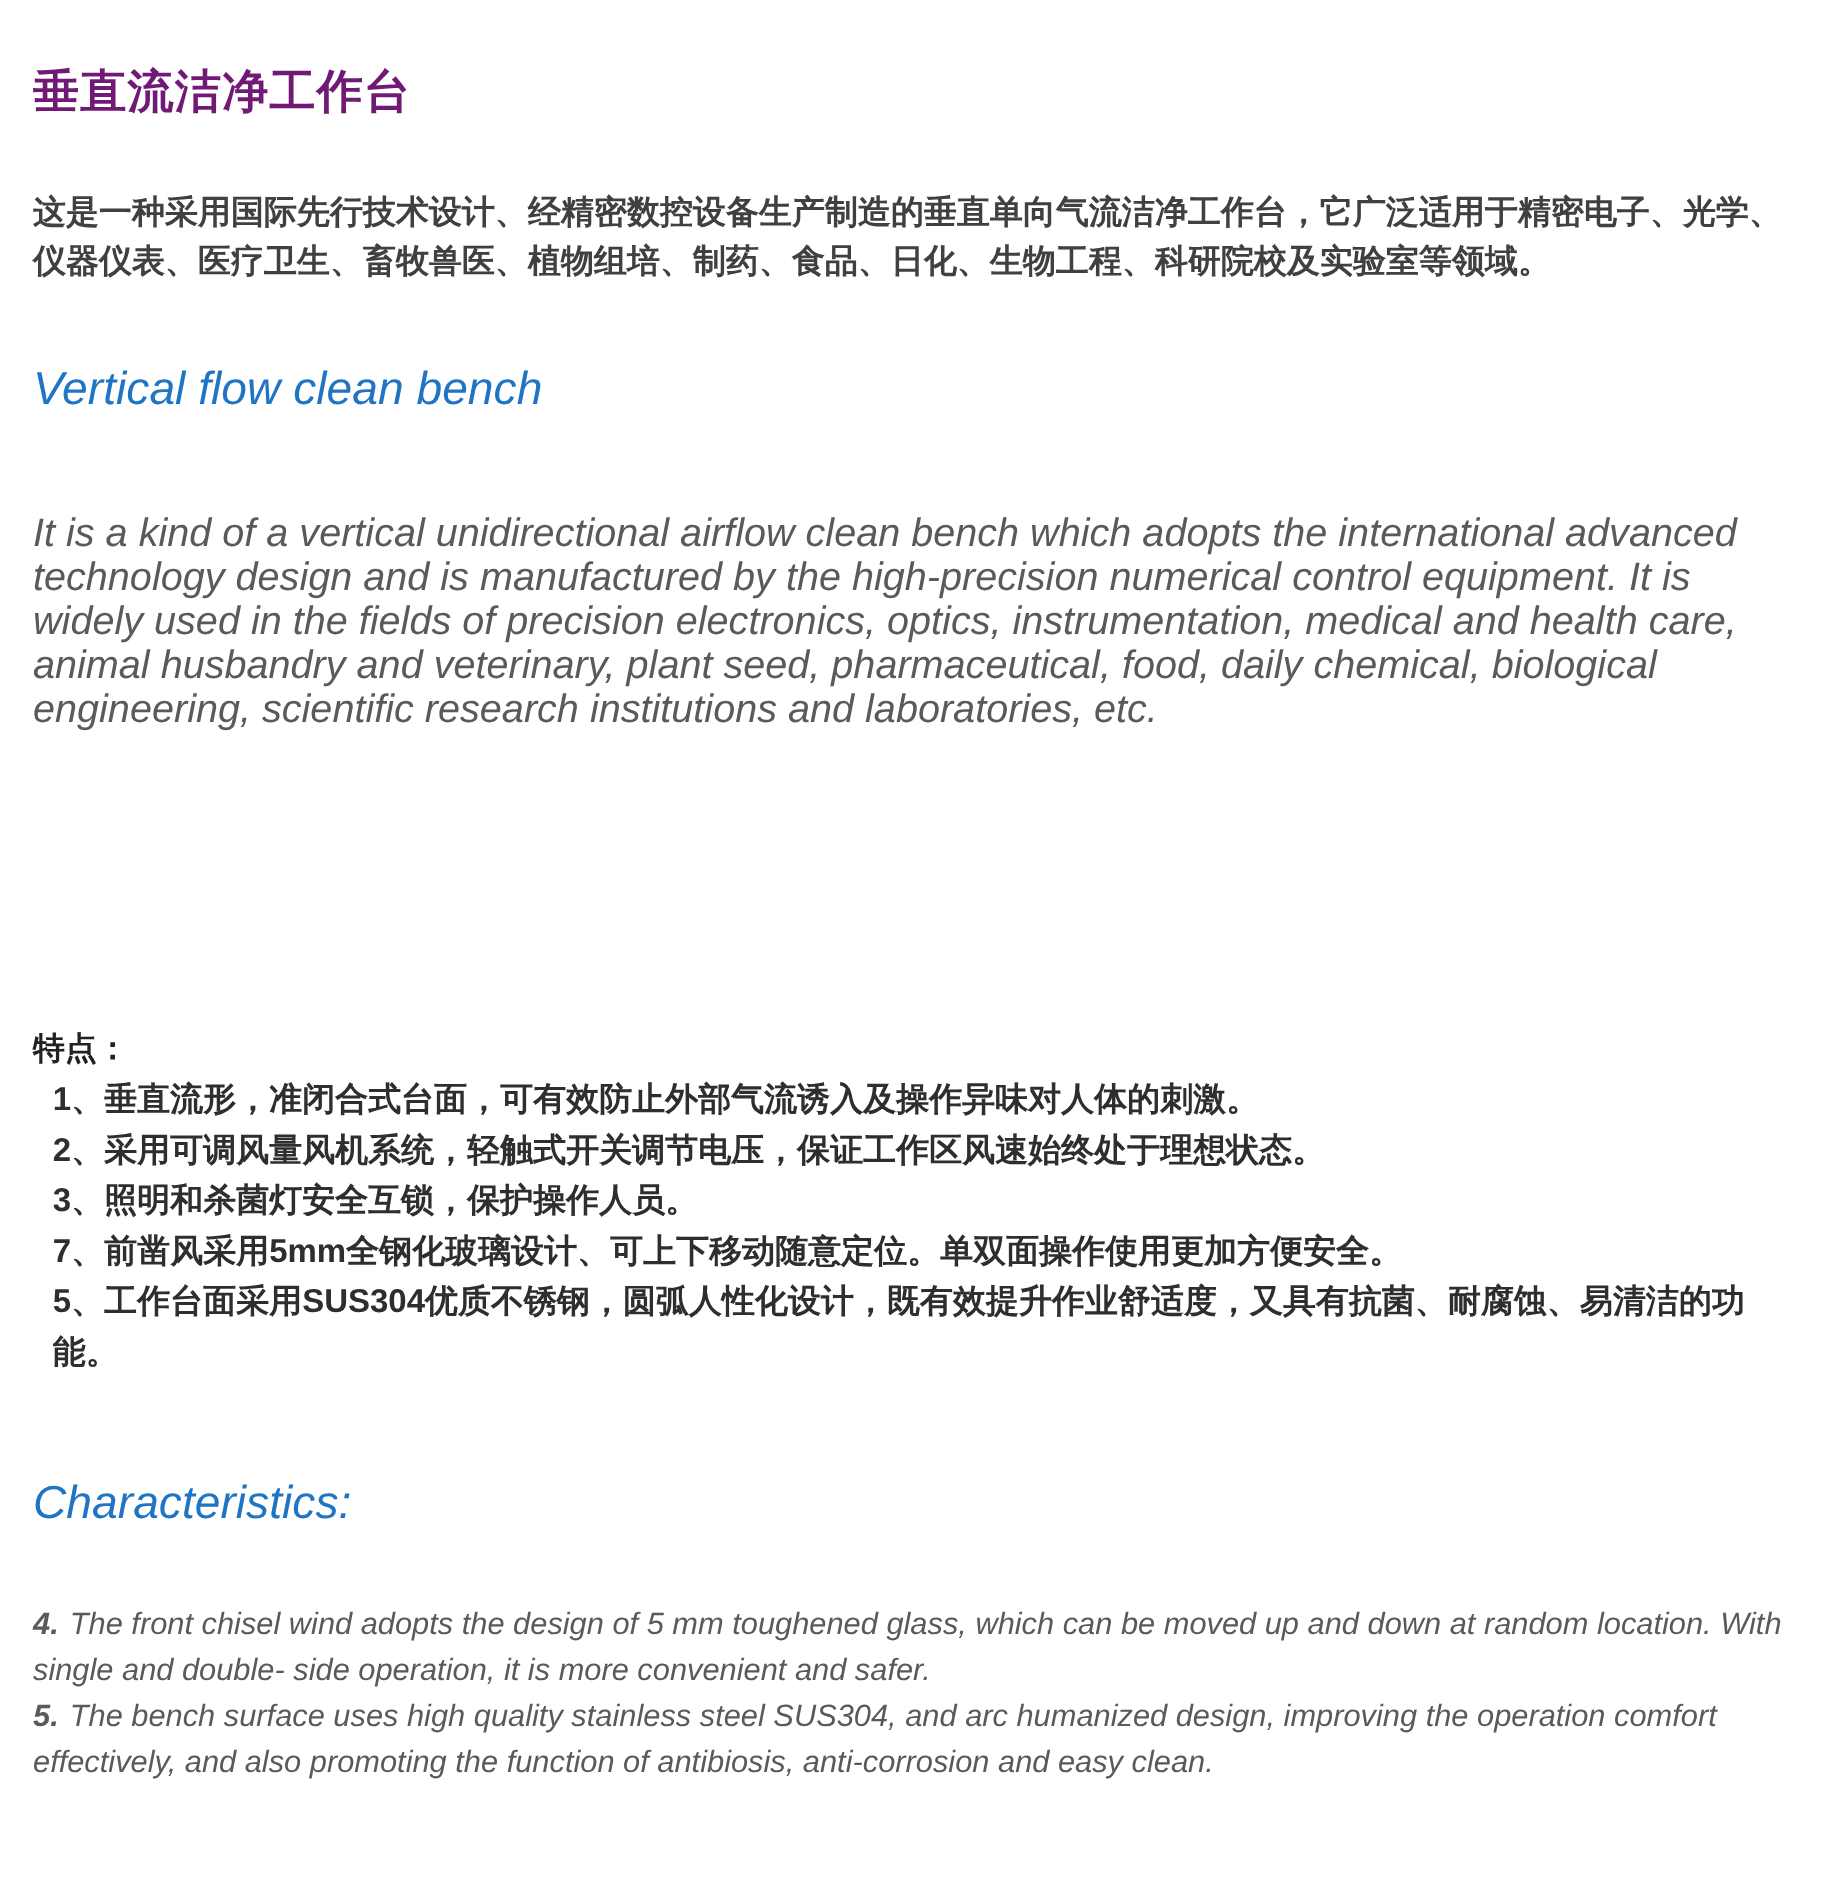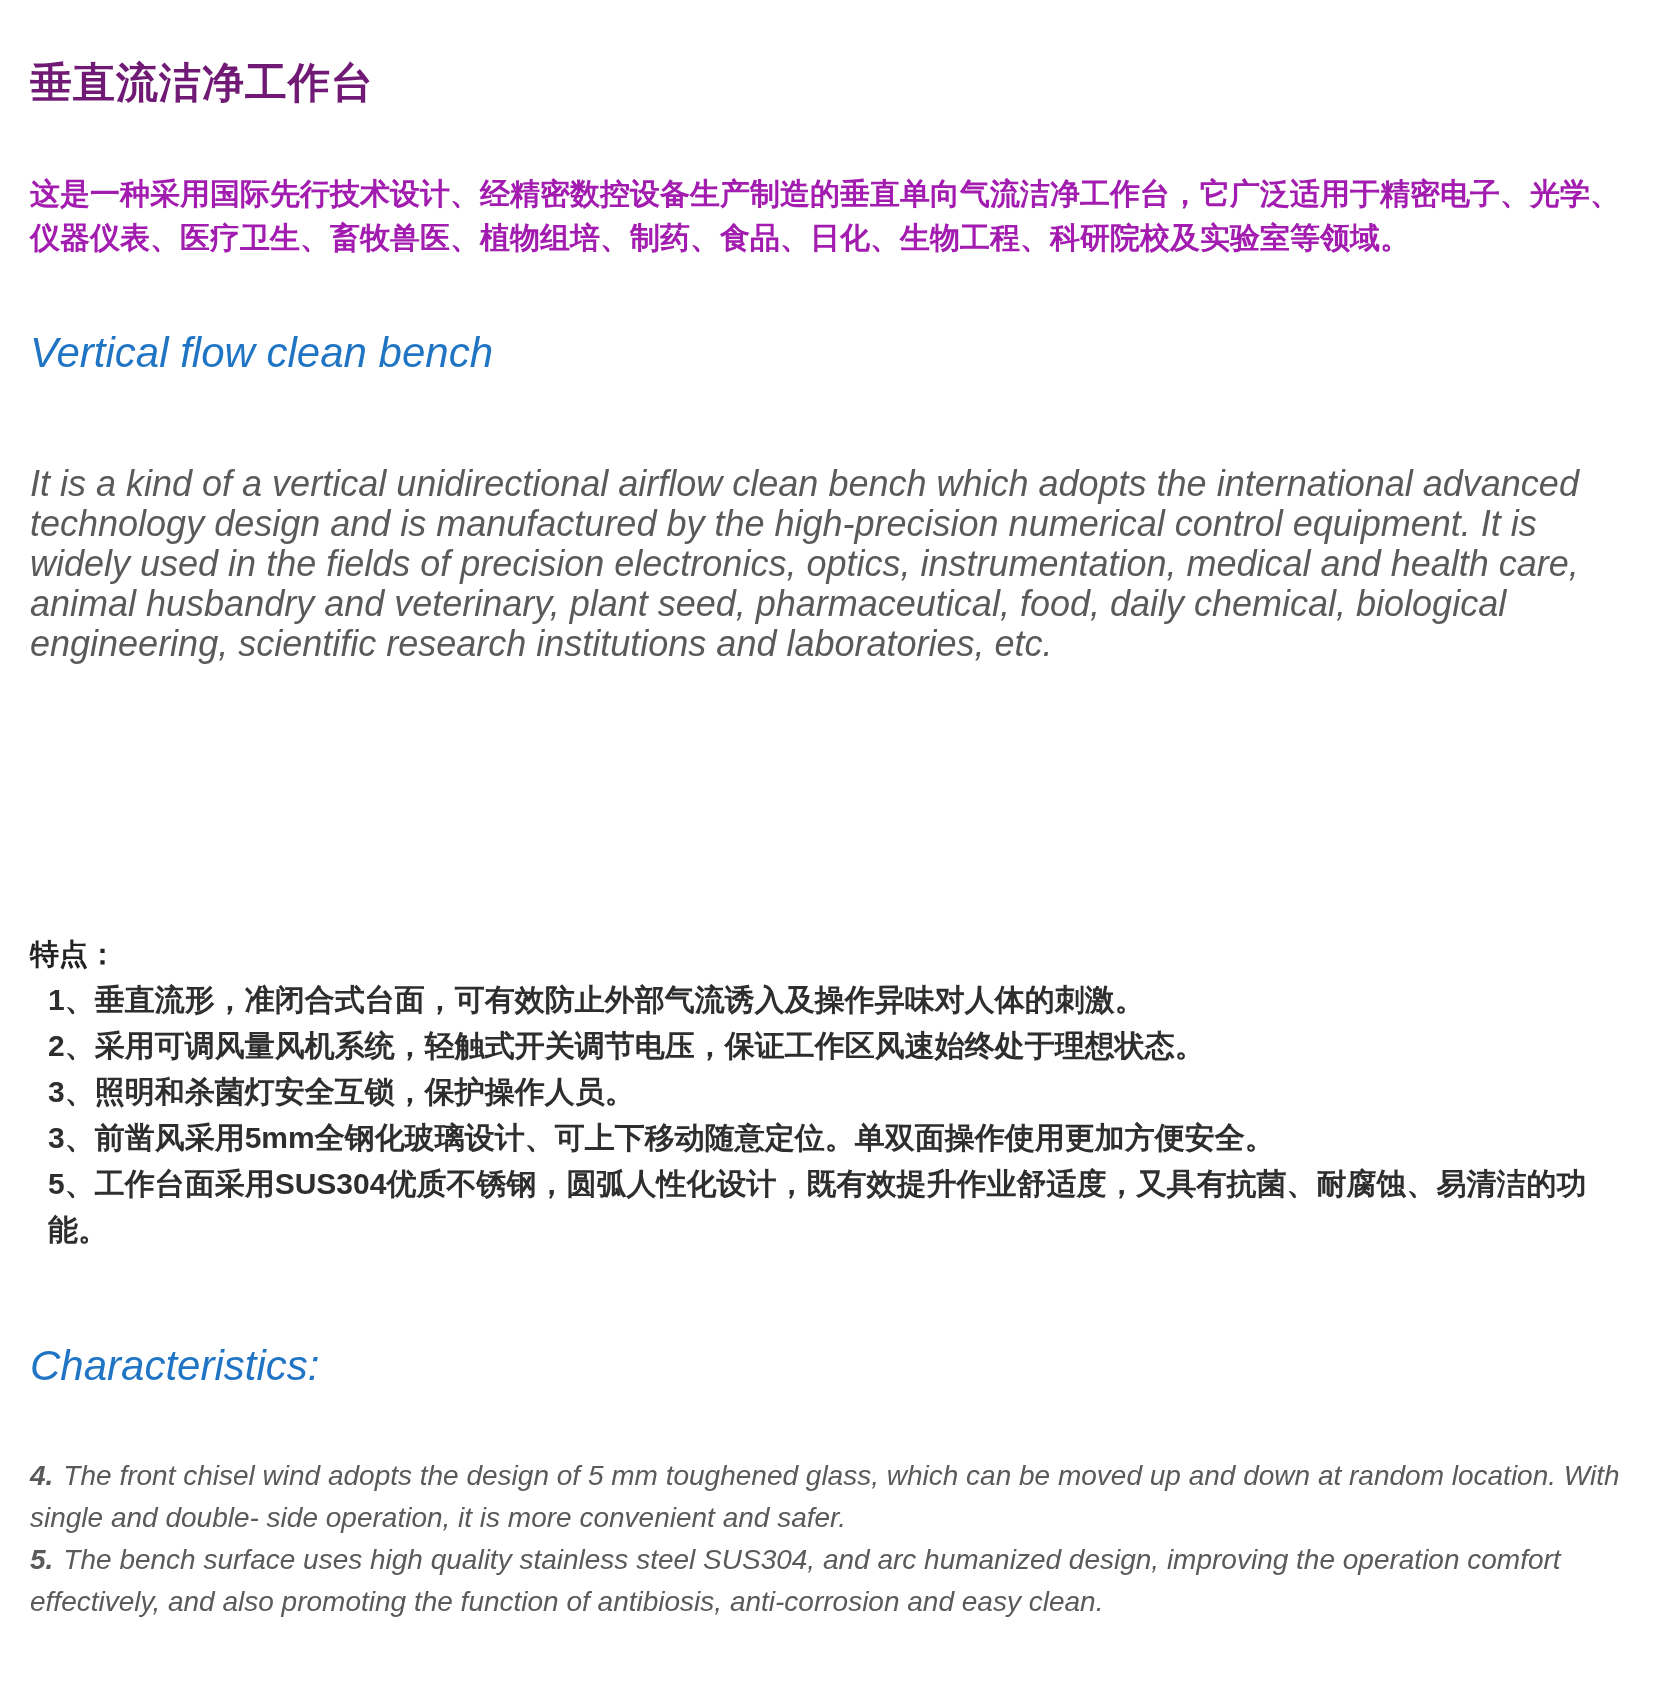--- a/index.html
+++ b/index.html
@@ -19,21 +19,21 @@
   .zh-title {
     color: #701a75;
     font-size: 42px;
     font-weight: 700;
     line-height: 48px;
     letter-spacing: 1px;
     margin-top: 44px;
   }
   .zh-intro {
     margin-top: 65px;
-    color: #a21caf;
+    color: #404040;
     font-size: 30px;
     line-height: 44px;
     max-width: 1610px;
     font-weight: 600;
   }
   .en-heading {
     margin-top: 69px;
     color: #1f74c4;
     font-size: 42px;
     font-style: italic;
@@ -99,21 +99,21 @@
   <h2 class="en-heading">Vertical flow clean bench</h2>
 
   <p class="en-intro">It is a kind of a vertical unidirectional airflow clean bench which adopts the international advanced technology design and is manufactured by the high-precision numerical control equipment. It is widely used in the fields of precision electronics, optics, instrumentation, medical and health care, animal husbandry and veterinary, plant seed, pharmaceutical, food, daily chemical, biological engineering, scientific research institutions and laboratories, etc.</p>
 
   <div class="features-label">特点：</div>
 
   <ul class="features-list">
     <li>1、垂直流形，准闭合式台面，可有效防止外部气流诱入及操作异味对人体的刺激。</li>
     <li>2、采用可调风量风机系统，轻触式开关调节电压，保证工作区风速始终处于理想状态。</li>
     <li>3、照明和杀菌灯安全互锁，保护操作人员。</li>
-    <li>3、前凿风采用5mm全钢化玻璃设计、可上下移动随意定位。单双面操作使用更加方便安全。</li>
+    <li>7、前凿风采用5mm全钢化玻璃设计、可上下移动随意定位。单双面操作使用更加方便安全。</li>
     <li>5、工作台面采用SUS304优质不锈钢，圆弧人性化设计，既有效提升作业舒适度，又具有抗菌、耐腐蚀、易清洁的功能。</li>
   </ul>
 
   <h2 class="char-heading">Characteristics:</h2>
 
   <ul class="char-list">
     <li>
       <span class="num">4.</span><span>The front chisel wind adopts the design of 5 mm toughened glass, which can be moved up and down at random location. With single and double- side operation, it is more convenient and safer.</span>
     </li>
     <li>

